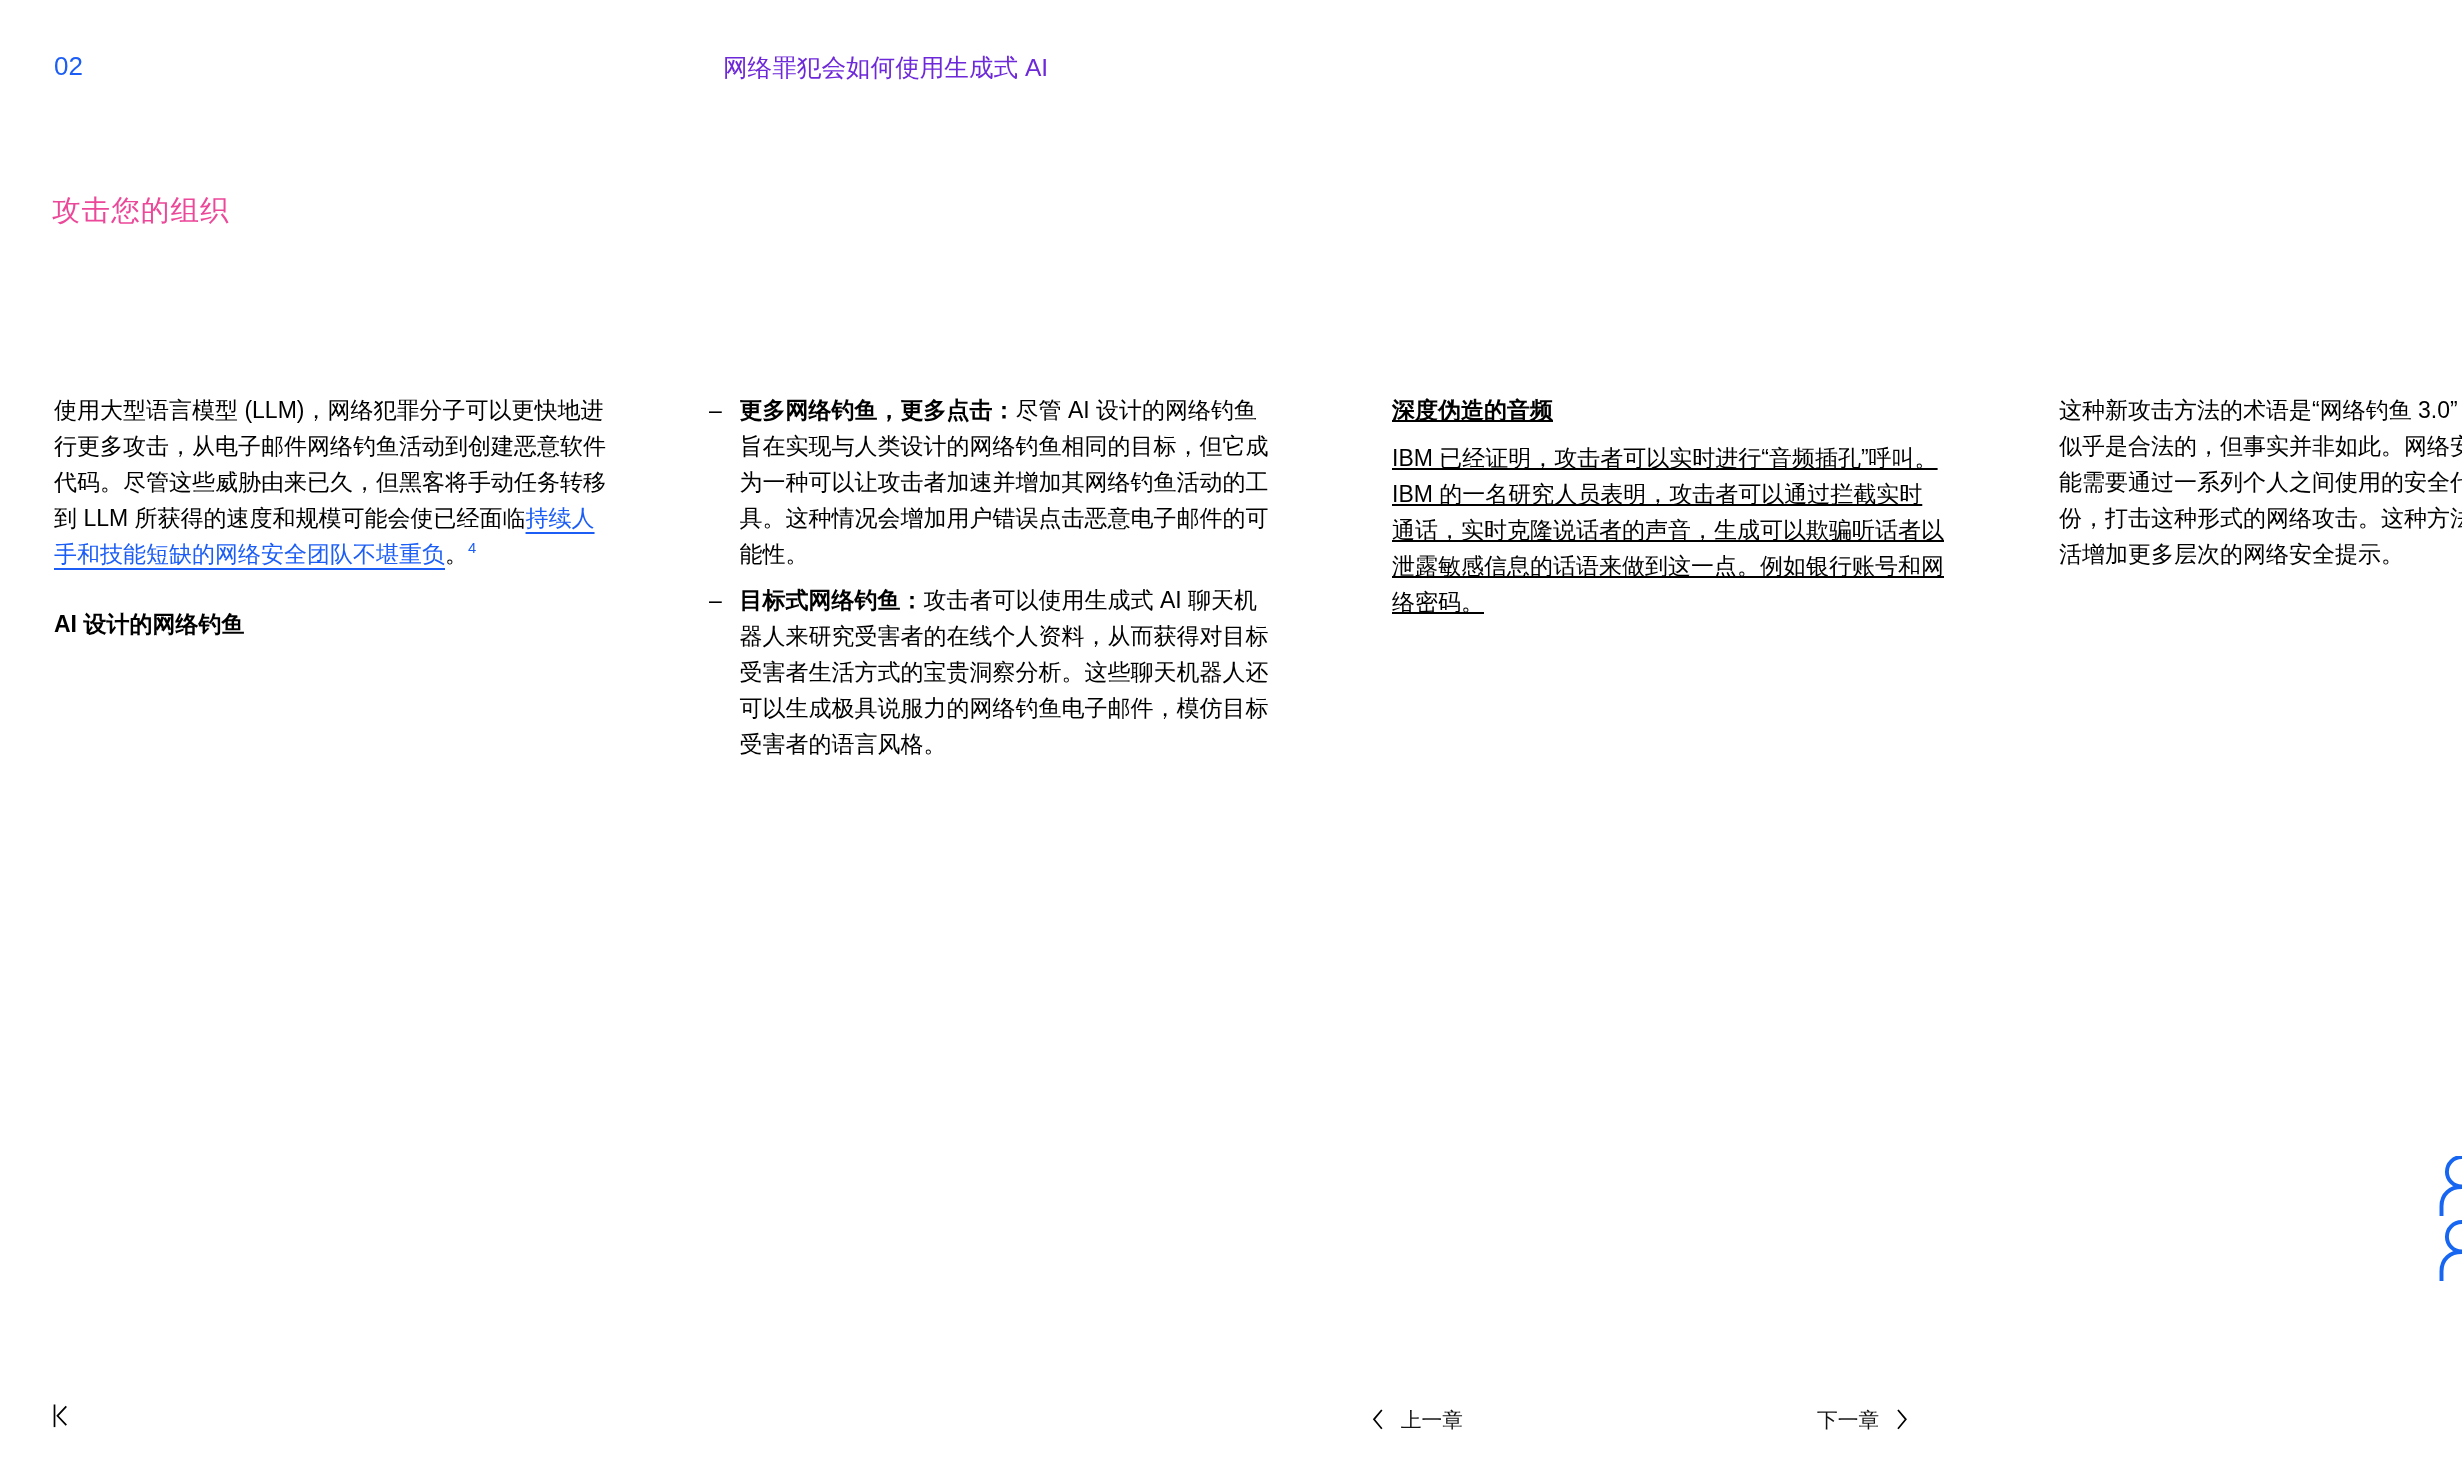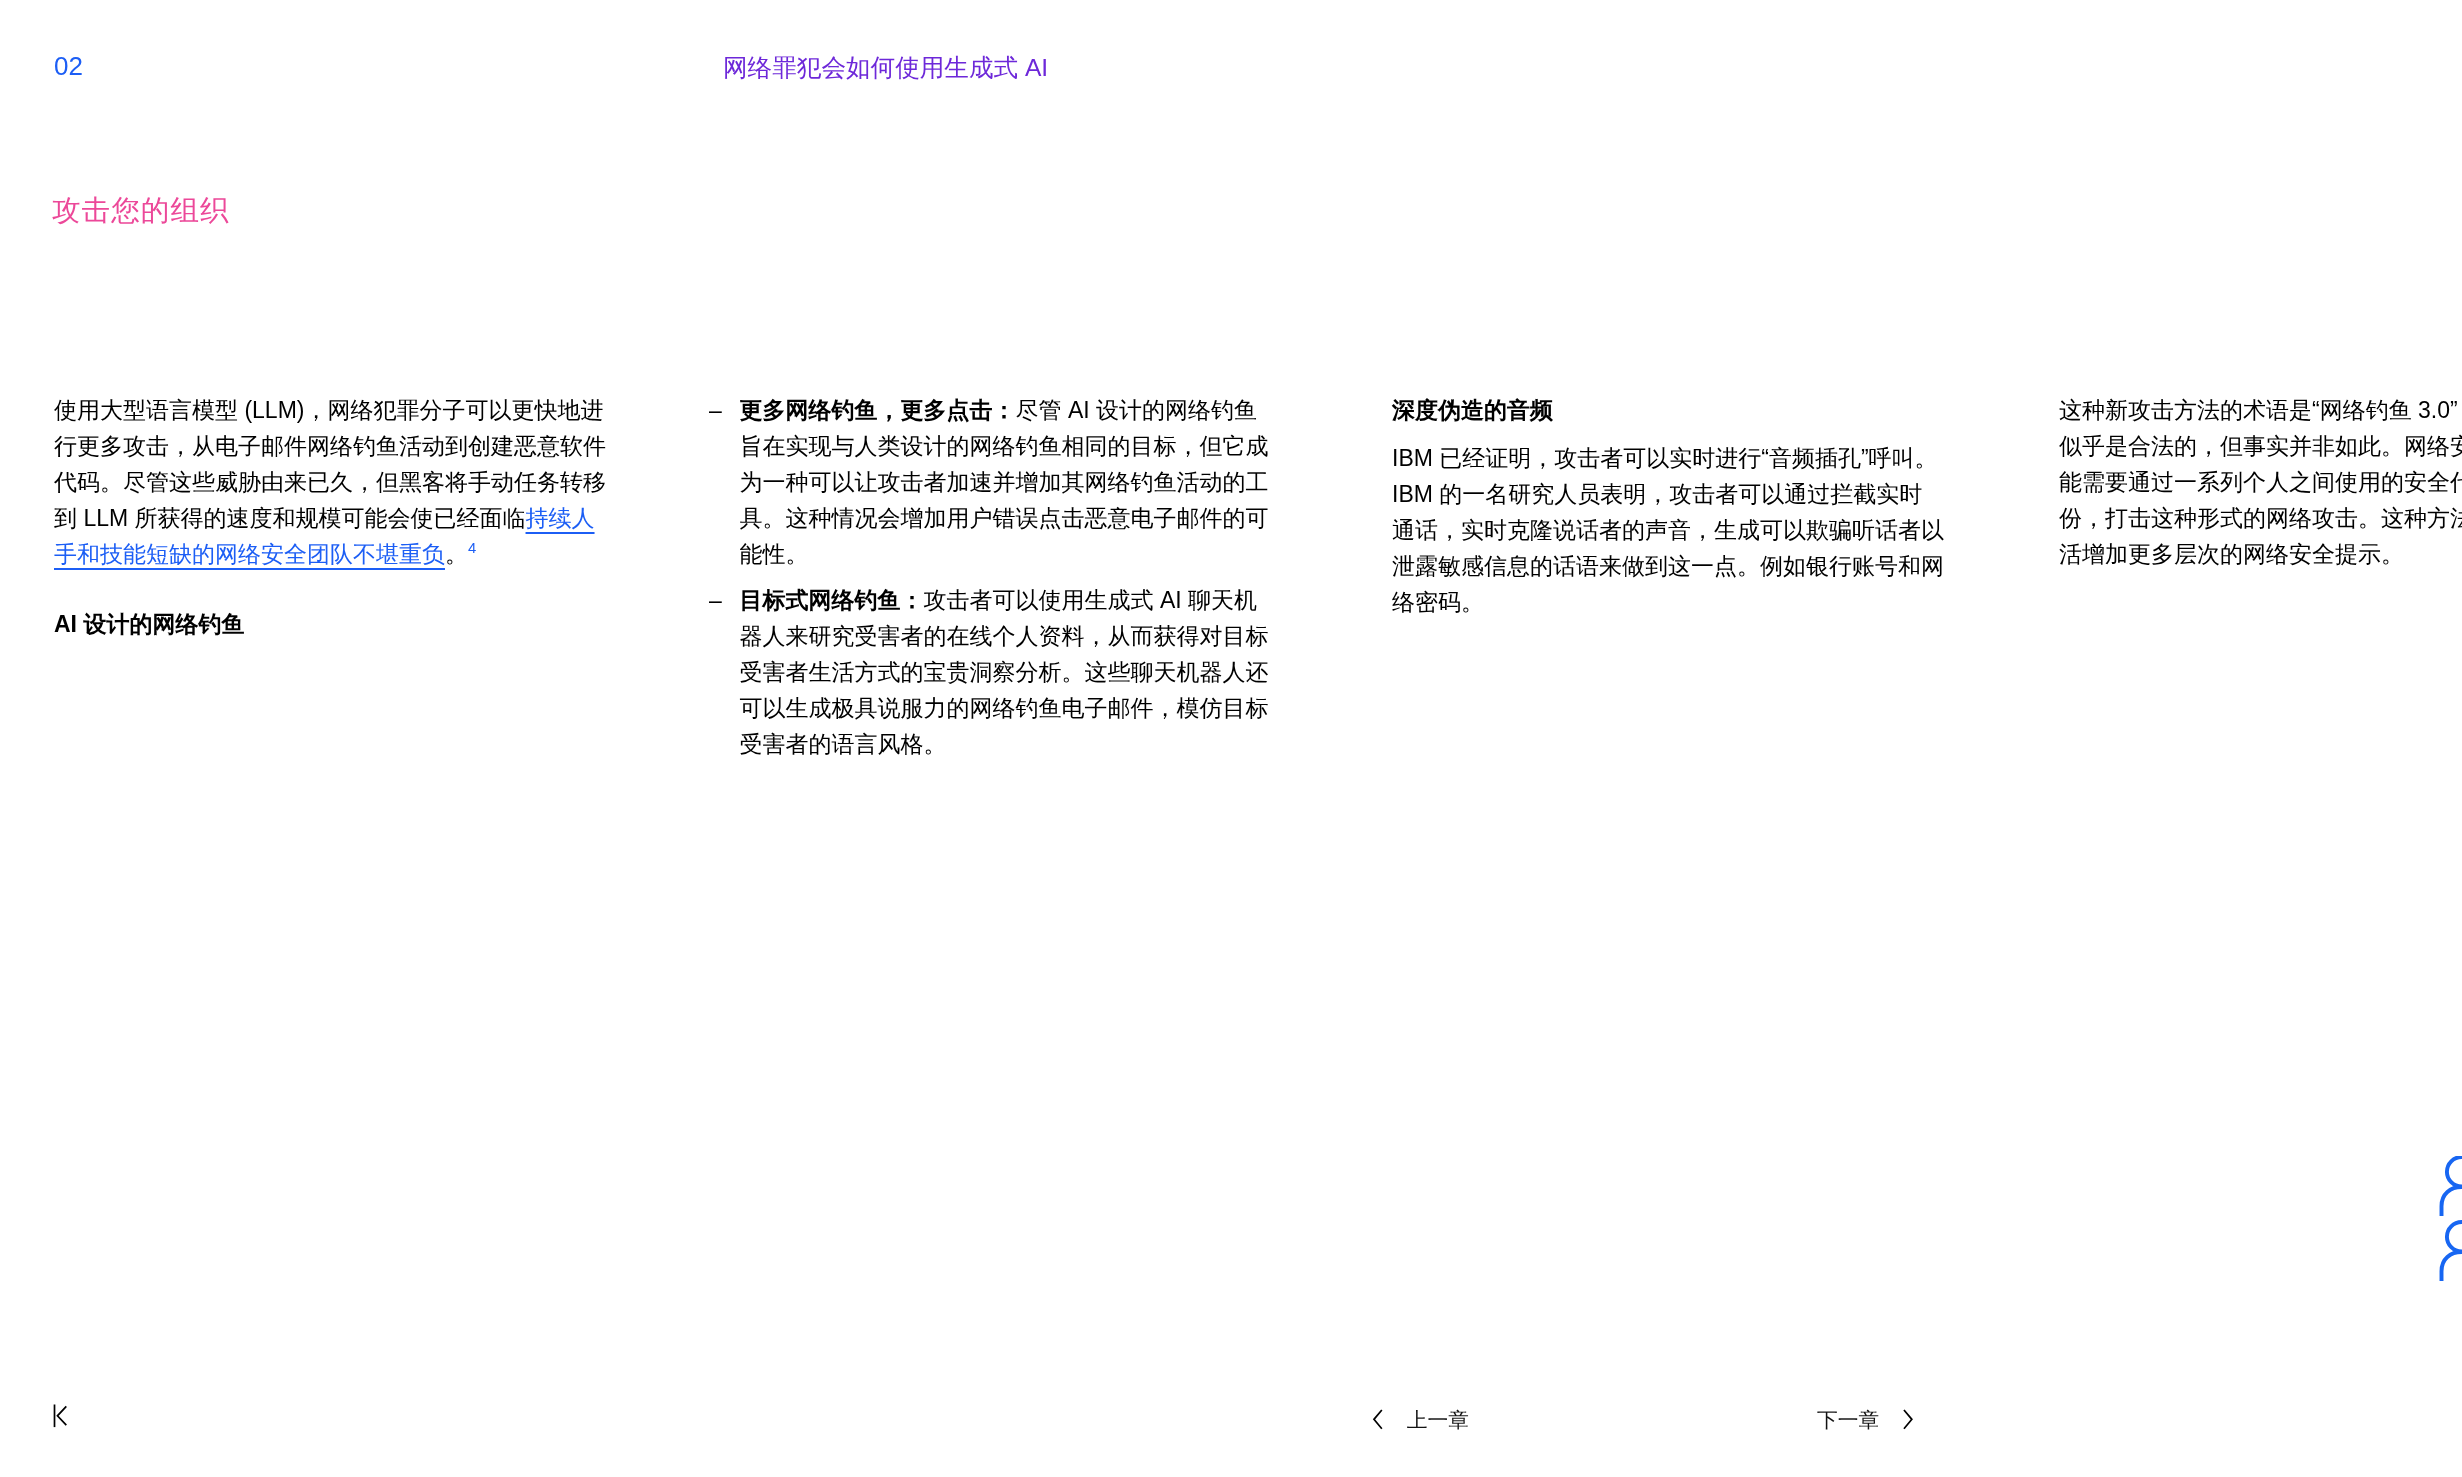--- a/index.html
+++ b/index.html
@@ -32,42 +32,42 @@
   }
   
   .col{
     position:absolute;top:392px;
     font-size:23px;line-height:36px;
   }
   .col p{margin:0;}
   .col .bold-head{font-weight:bold;}
   .col-1{left:54px;width:553px;}
   .col-2{left:709px;width:565px;}
-  .col-3{left:1392px;width:553px;}
+  .col-3{left:1392px;width:553px;text-decoration:underline;}
   .col-4{left:2059px;width:553px;}
   .col-1 .bold-head{margin-top:34px;}
   .col-3 .para-2{margin-top:12px;}
   a.doc-link{
     color:var(--accent);
     text-decoration:underline;
     text-decoration-thickness:2px;
     text-underline-offset:6.4px;
     cursor:pointer;
   }
   sup.footnote{
     color:var(--accent);
     font-size:14.8px;line-height:0;
     vertical-align:super;
   }
   
   .bullet{position:relative;padding-left:30.5px;margin:0;}
   .bullet + .bullet{margin-top:9.8px;}
   .bullet .marker{position:absolute;left:0;top:0;}
   
-  .footer-item{position:absolute;display:flex;align-items:center;gap:23px;}
+  .footer-item{position:absolute;display:flex;align-items:center;gap:17px;}
   .skip-btn{left:53px;top:1404px;cursor:pointer;}
   .prev-btn{left:1372px;top:1407px;cursor:pointer;}
   .next-btn{left:1817px;top:1407px;cursor:pointer;}
   .nav-label{font-size:20.7px;line-height:25.6px;color:#121212;}
   .people-icon{
     position:absolute;left:2439px;top:1156px;
     color:var(--icon-blue);
   }
   svg{display:block;}
 </style>

